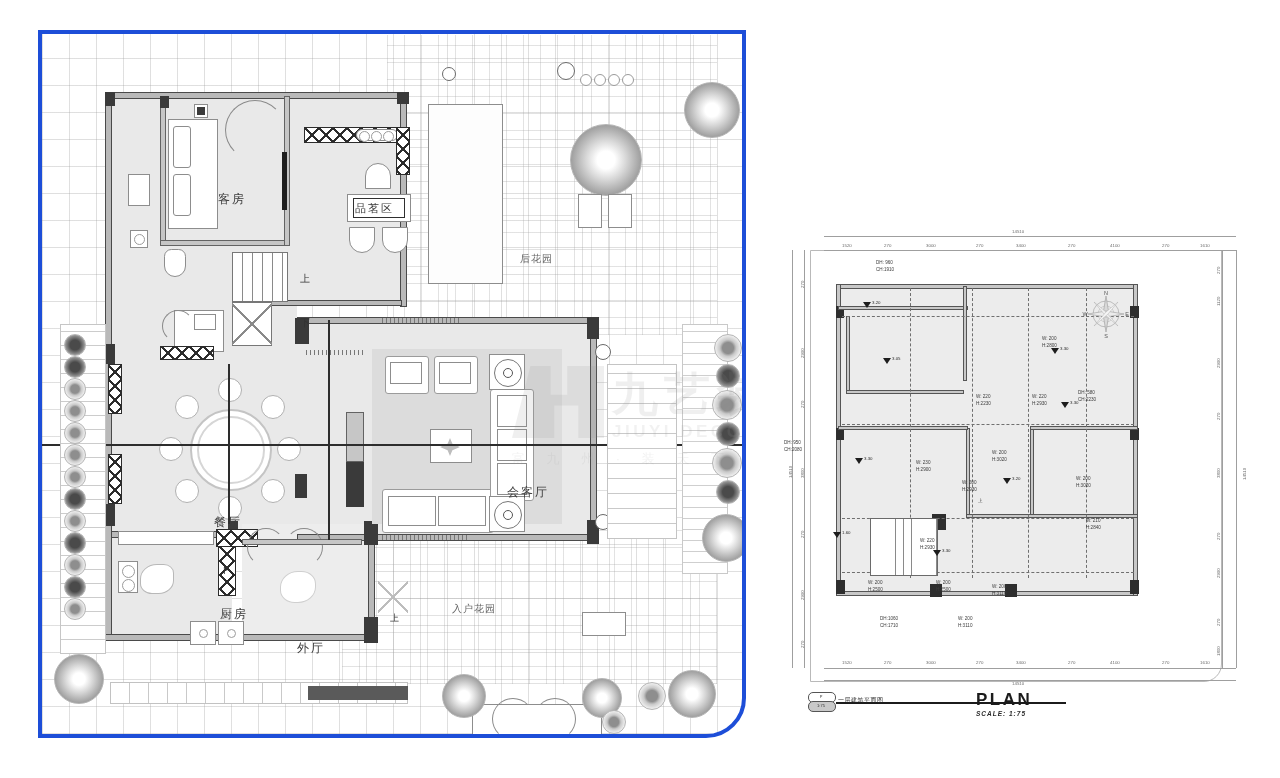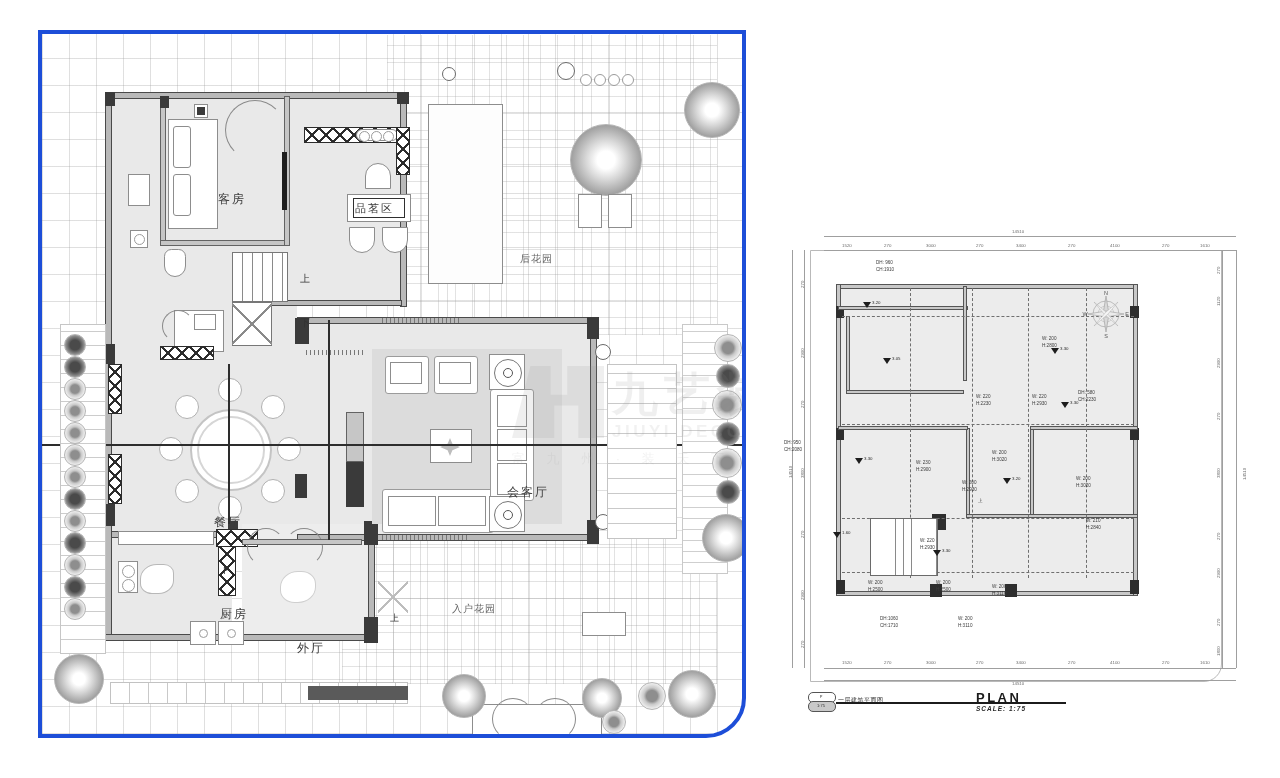--- a/index.html
+++ b/index.html
@@ -95,21 +95,21 @@
   .cdashline-v{position:absolute;border-left:1px dashed #6f6f6f;}
   .ctxt{position:absolute;font-size:4.6px;color:#3d3d3d;line-height:1.35;white-space:nowrap;
      font-family:"Liberation Sans",sans-serif;}
   .lvl{position:absolute;font-size:4.4px;color:#2c2c2c;white-space:nowrap;}
   .lvl:before{content:"";position:absolute;left:-9px;top:2px;border-left:4px solid transparent;
      border-right:4px solid transparent;border-top:6px solid #1d1d1d;}
 
   .compass{position:absolute;left:300px;top:60px;width:52px;height:52px;}
 
   .plan-title{position:absolute;left:196px;top:462px;width:220px;text-align:left;}
-  .plan-title .pt{font-size:13px;font-weight:bold;letter-spacing:2.5px;color:#1b1b1b;
+  .plan-title .pt{font-size:17px;font-weight:bold;letter-spacing:2.5px;color:#1b1b1b;
      font-family:"Liberation Sans",sans-serif;}
   .plan-title .ps{font-size:6.5px;font-weight:bold;font-style:italic;letter-spacing:1px;color:#2b2b2b;}
   .plan-rule{position:absolute;left:56px;top:474px;width:230px;height:2px;background:#1b1b1b;}
   .plan-badge{position:absolute;left:28px;top:464px;width:26px;height:18px;}
   .plan-badge .b1{position:absolute;left:0;top:0;width:26px;height:9px;border:.7px solid #555;
       border-radius:5px;background:#fff;}
   .plan-badge .b2{position:absolute;left:0;top:9px;width:26px;height:9px;border:.7px solid #555;
       border-radius:5px;background:#c9c9c9;}
   .plan-badge span{position:absolute;left:0;width:26px;text-align:center;font-size:4px;color:#333;}
   .plan-cn{position:absolute;left:58px;top:468px;font-size:6px;color:#2b2b2b;letter-spacing:.5px;}

